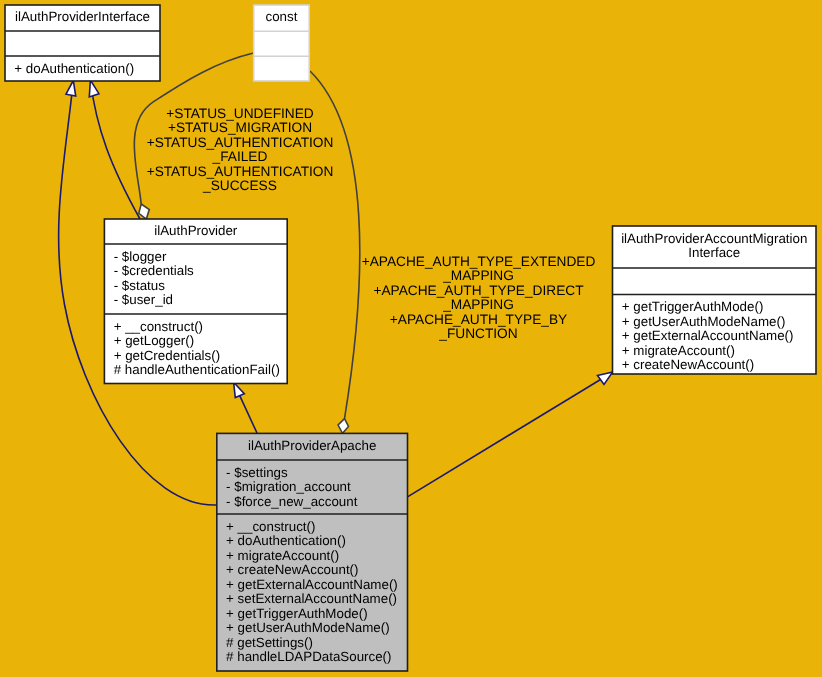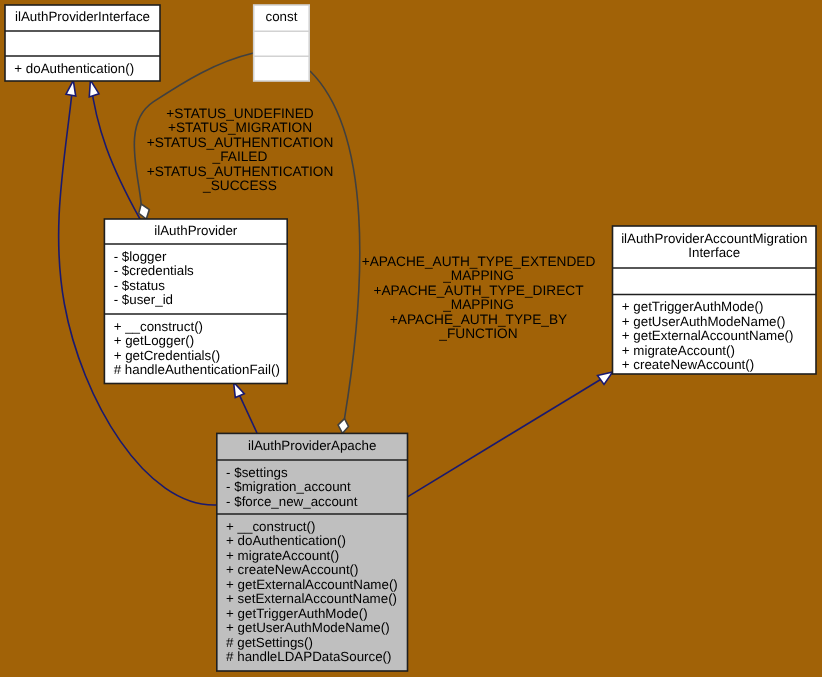--- a/index.html
+++ b/index.html
@@ -1,18 +1,18 @@
 <!DOCTYPE html>
 <html><head>
 <meta charset="utf-8">
 <title>ilAuthProviderApache Class Reference</title>
 <style>
   html,body{margin:0;padding:0;background:#ffffff;-webkit-font-smoothing:antialiased;}
   *{-webkit-font-smoothing:antialiased;}
-  #page{position:relative;width:822px;height:677px;overflow:hidden;background:#a16207;
+  #page{position:relative;width:822px;height:677px;overflow:hidden;background:#eab308;
         font-family:"Liberation Sans",sans-serif;opacity:0.999;}
   svg.diagram{position:absolute;left:0;top:0;width:822px;height:677px;transform:translateZ(0);
         font-family:"Liberation Sans",sans-serif;}
   svg.diagram text{fill:#000;-webkit-font-smoothing:antialiased;text-rendering:geometricPrecision;}
   .edge-inherit{fill:none;stroke:#191970;stroke-width:1.6;}
   .arrow-inherit{fill:#ffffff;stroke:#191970;stroke-width:1.6;stroke-linejoin:miter;}
   .edge-assoc{fill:none;stroke:#404040;stroke-width:1.6;}
   .diamond{fill:#ffffff;stroke:#404040;stroke-width:1.6;stroke-linejoin:miter;}
 </style>
 </head>

